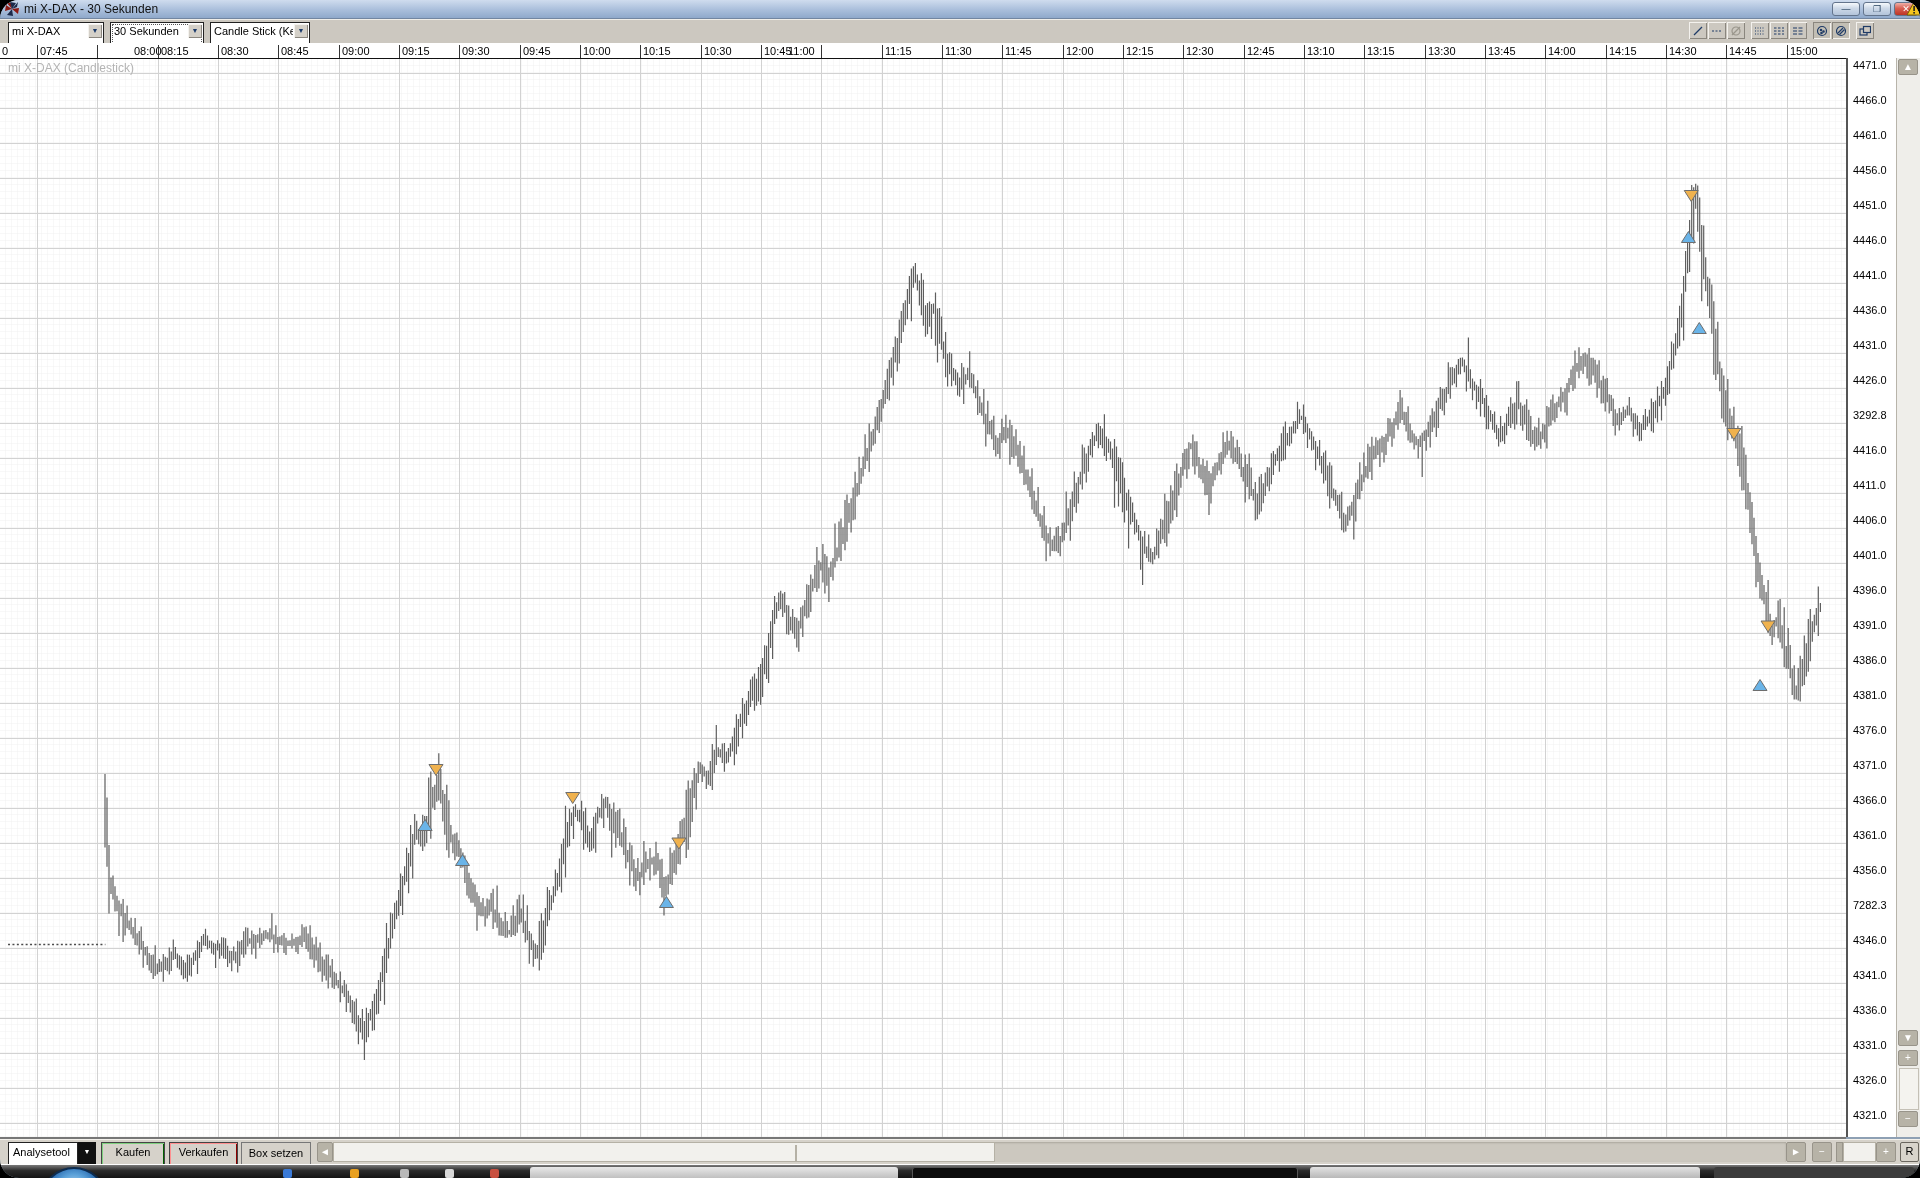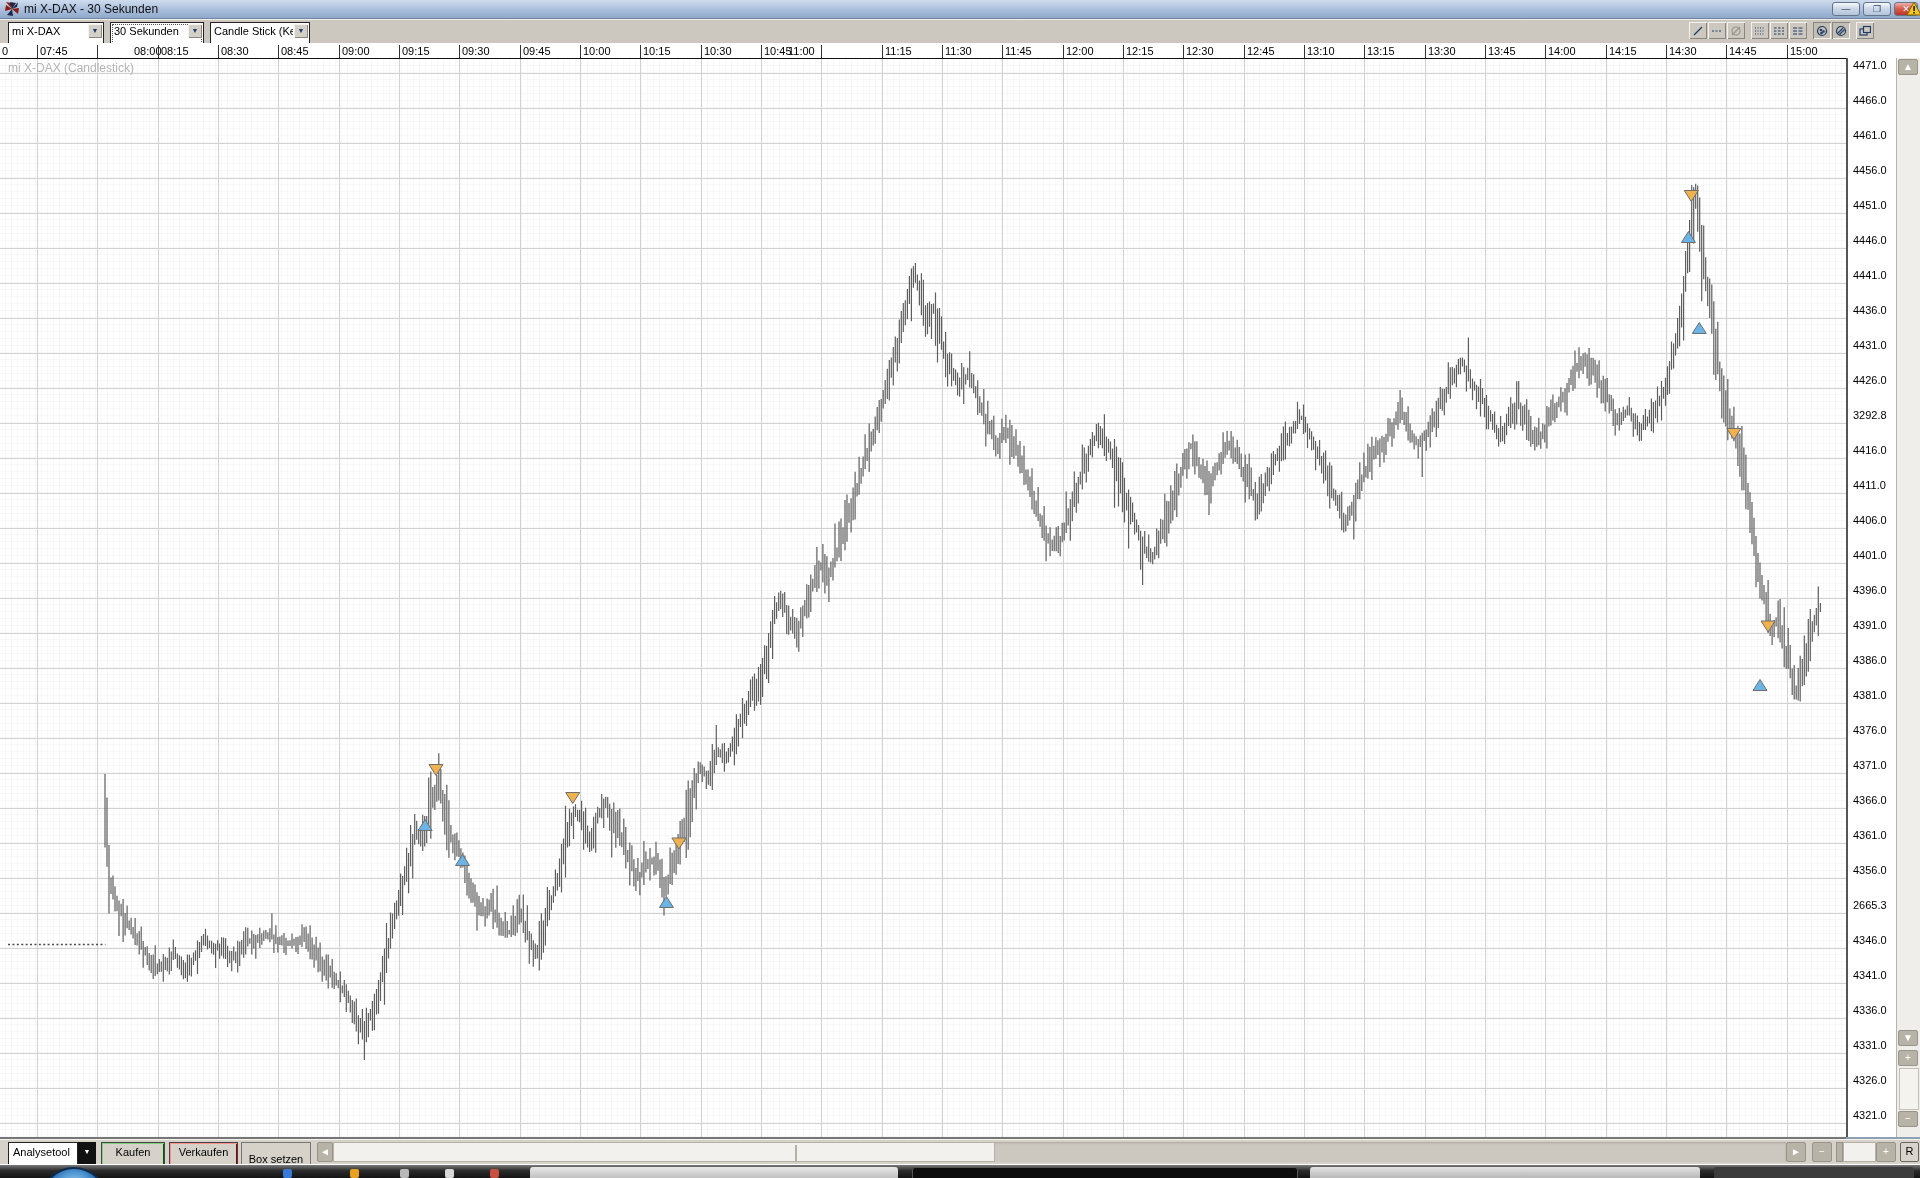--- a/index.html
+++ b/index.html
@@ -1,17 +1,17 @@
 <!DOCTYPE html>
 <html><head>
 <meta charset="utf-8">
 <style>
   html,body{margin:0;padding:0;background:#000;}
   #stage{position:relative;width:1920px;height:1178px;overflow:hidden;
-         font-family:"Liberation Sans",sans-serif;background:#8ea0b4;}
+         font-family:"Liberation Sans",sans-serif;background:#8ea0b4;border-radius:19px;}
   
   #titlebar{position:absolute;left:0;top:0;width:1920px;height:18px;
     background:linear-gradient(#cfdcee,#a9bedb 55%,#8fa9cb);border-bottom:1px solid #7286a1;}
   #title-icon{position:absolute;left:4px;top:1px;width:16px;height:16px;}
   #title-text{position:absolute;left:24px;top:2px;font-size:12px;color:#111;white-space:nowrap;}
   .capbtn{position:absolute;top:2px;height:14px;border:1px solid #63748c;border-radius:3px;
     background:linear-gradient(#f6f9fc,#cdd9e8 45%,#b3c4da);font-size:9px;line-height:12px;
     text-align:center;color:#26415e;box-sizing:border-box;}
   #btn-min{left:1832px;width:28px;}
   #btn-restore{left:1863px;width:28px;}
@@ -64,21 +64,21 @@
   
   #bottombar{position:absolute;left:0;top:1139px;width:1920px;height:25px;background:#d6d2ca;
     box-shadow:inset 0 1px 0 #f3f1ec;}
   .bb{position:absolute;top:3px;height:28px;box-sizing:border-box;font-size:11px;}
   #analyse-box{left:8px;width:70px;background:#fff;border:1px solid #222;padding:3px 0 0 4px;}
   #analyse-arrow{left:78px;width:18px;background:#111;color:#fff;font-size:7px;line-height:20px;text-align:center;}
   #kaufen{left:101px;width:64px;border:1px solid #444;text-align:center;padding-top:3px;
     box-shadow:inset 1px 1px 0 #7fd07f, inset -1px -1px 0 #006000;color:#000;}
   #verkaufen{left:169px;width:69px;border:1px solid #444;text-align:center;padding-top:3px;
     box-shadow:inset 1px 1px 0 #ff9090, inset -1px -1px 0 #8c0000;color:#000;}
-  #boxsetzen{left:241px;width:70px;border:1px solid #777;text-align:center;padding-top:10px;color:#000;}
+  #boxsetzen{left:241px;width:70px;border:1px solid #777;text-align:center;padding-top:4px;color:#000;}
   .hbtn{position:absolute;top:3px;height:20px;background:#b7b3a7;border:1px solid #98948a;
     border-radius:2px;color:#fff;text-align:center;font-size:10px;line-height:17px;box-sizing:border-box;}
   #hs-left{left:317px;width:16px;}
   #hs-track{position:absolute;left:333px;top:3px;width:1453px;height:20px;background:#ccc8bf;
     box-shadow:inset 0 1px 2px #aaa69c;}
   #hs-thumb{position:absolute;left:0;top:0;width:662px;height:20px;background:#f2f1ed;
     border:1px solid #b5b1a5;box-sizing:border-box;}
   #hs-notch{position:absolute;left:461px;top:2px;width:2px;height:16px;background:#b5b1a5;}
   #hs-right{left:1786px;width:20px;}
   #hz-minus{left:1812px;width:20px;}
@@ -367,21 +367,21 @@
       <div class="y-lab" style="top: 491px;">4401.0</div>
       <div class="y-lab" style="top: 526px;">4396.0</div>
       <div class="y-lab" style="top: 561px;">4391.0</div>
       <div class="y-lab" style="top: 596px;">4386.0</div>
       <div class="y-lab" style="top: 631px;">4381.0</div>
       <div class="y-lab" style="top: 666px;">4376.0</div>
       <div class="y-lab" style="top: 701px;">4371.0</div>
       <div class="y-lab" style="top: 736px;">4366.0</div>
       <div class="y-lab" style="top: 771px;">4361.0</div>
       <div class="y-lab" style="top: 806px;">4356.0</div>
-      <div class="y-lab" style="top: 841px;">2665.3</div>
+      <div class="y-lab" style="top: 841px;">7282.3</div>
       <div class="y-lab" style="top: 876px;">4346.0</div>
       <div class="y-lab" style="top: 911px;">4341.0</div>
       <div class="y-lab" style="top: 946px;">4336.0</div>
       <div class="y-lab" style="top: 981px;">4331.0</div>
       <div class="y-lab" style="top: 1016px;">4326.0</div>
       <div class="y-lab" style="top: 1051px;">4321.0</div>
     </div>
 
   <div id="vscroll">
     <div id="vs-up" class="sbtn">▲</div>

